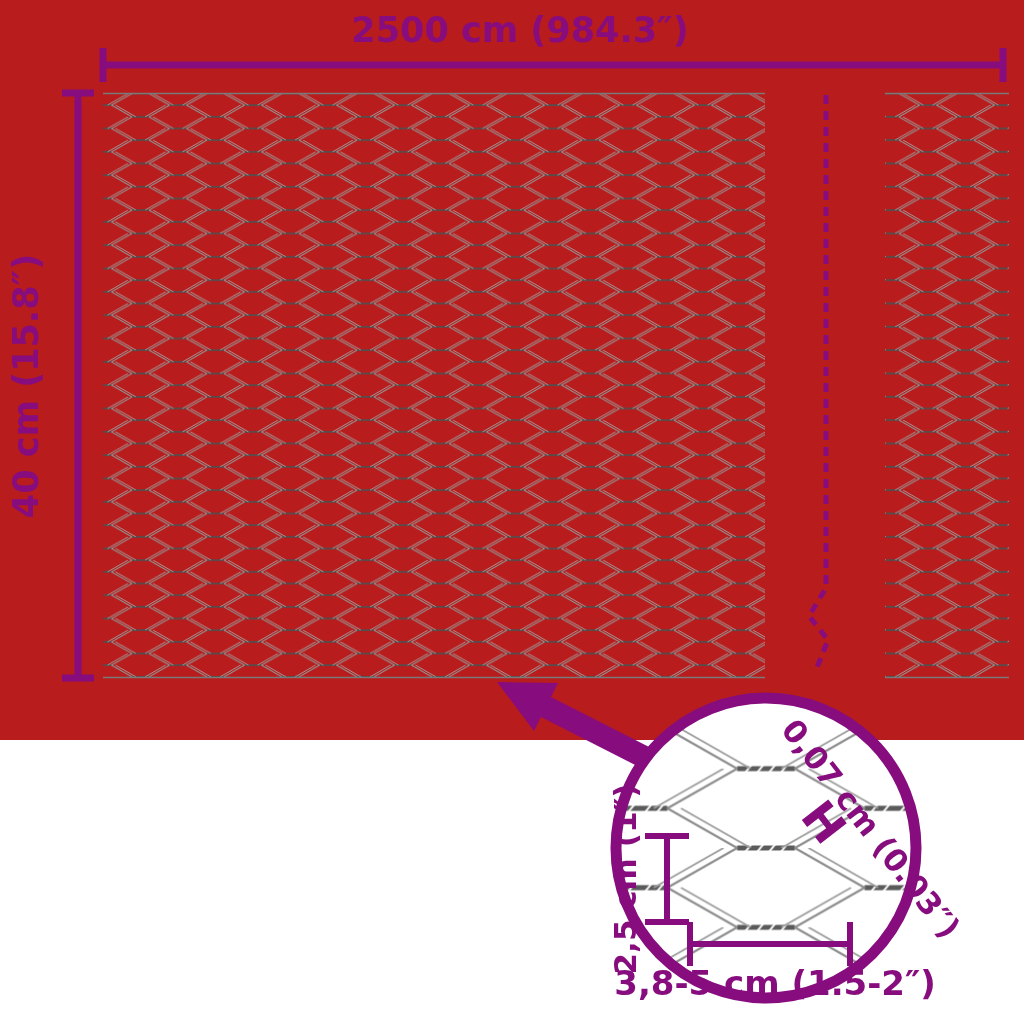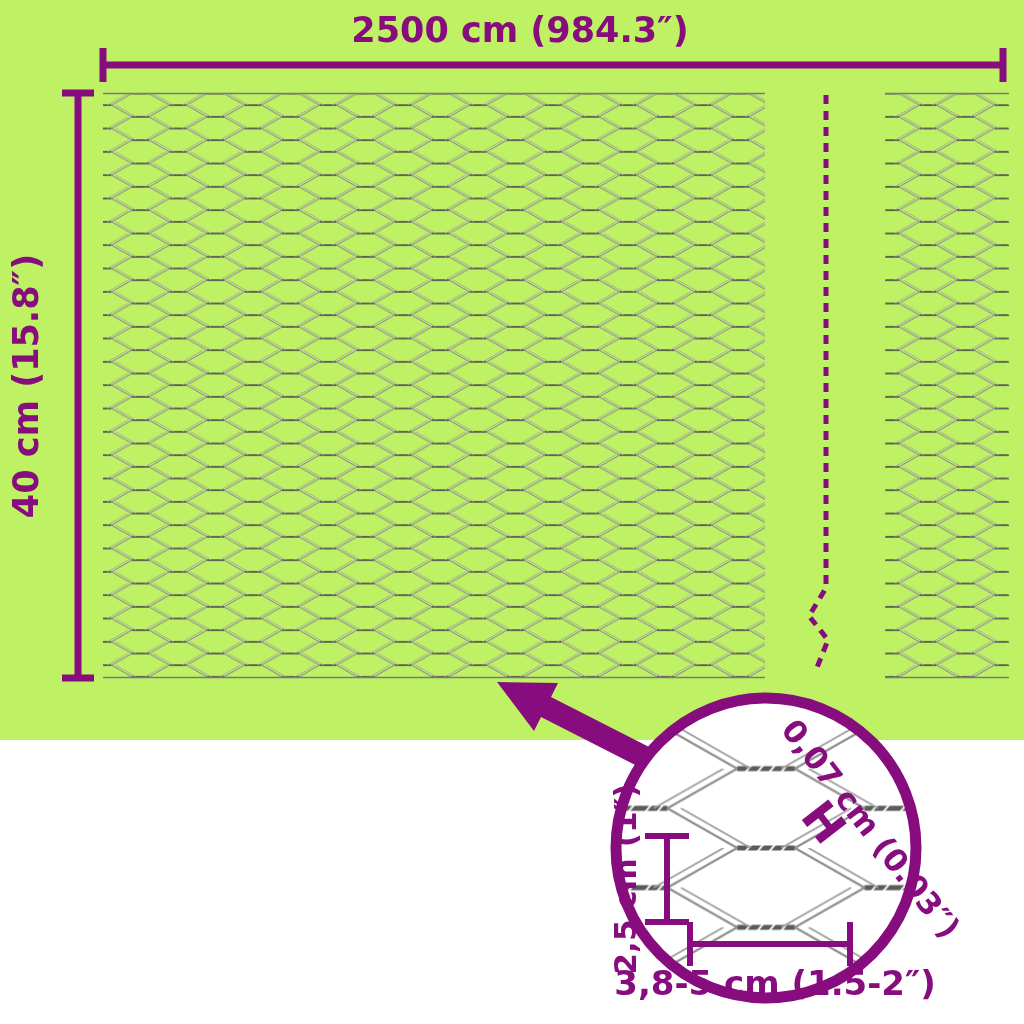--- a/index.html
+++ b/index.html
@@ -8,21 +8,21 @@
     background: #ffffff;
     width: 1024px;
     height: 1024px;
     overflow: hidden;
     font-family: "DejaVu Sans", "Liberation Sans", sans-serif;
   }
   .stage {
     position: relative;
     width: 1024px;
     height: 740px;
-    background: #bef264;
+    background: #b91c1c;
   }
   svg { display: block; }
   text {
     font-family: "DejaVu Sans", "Liberation Sans", sans-serif;
     font-weight: bold;
   }
 </style>
 </head>
 <body>
 

